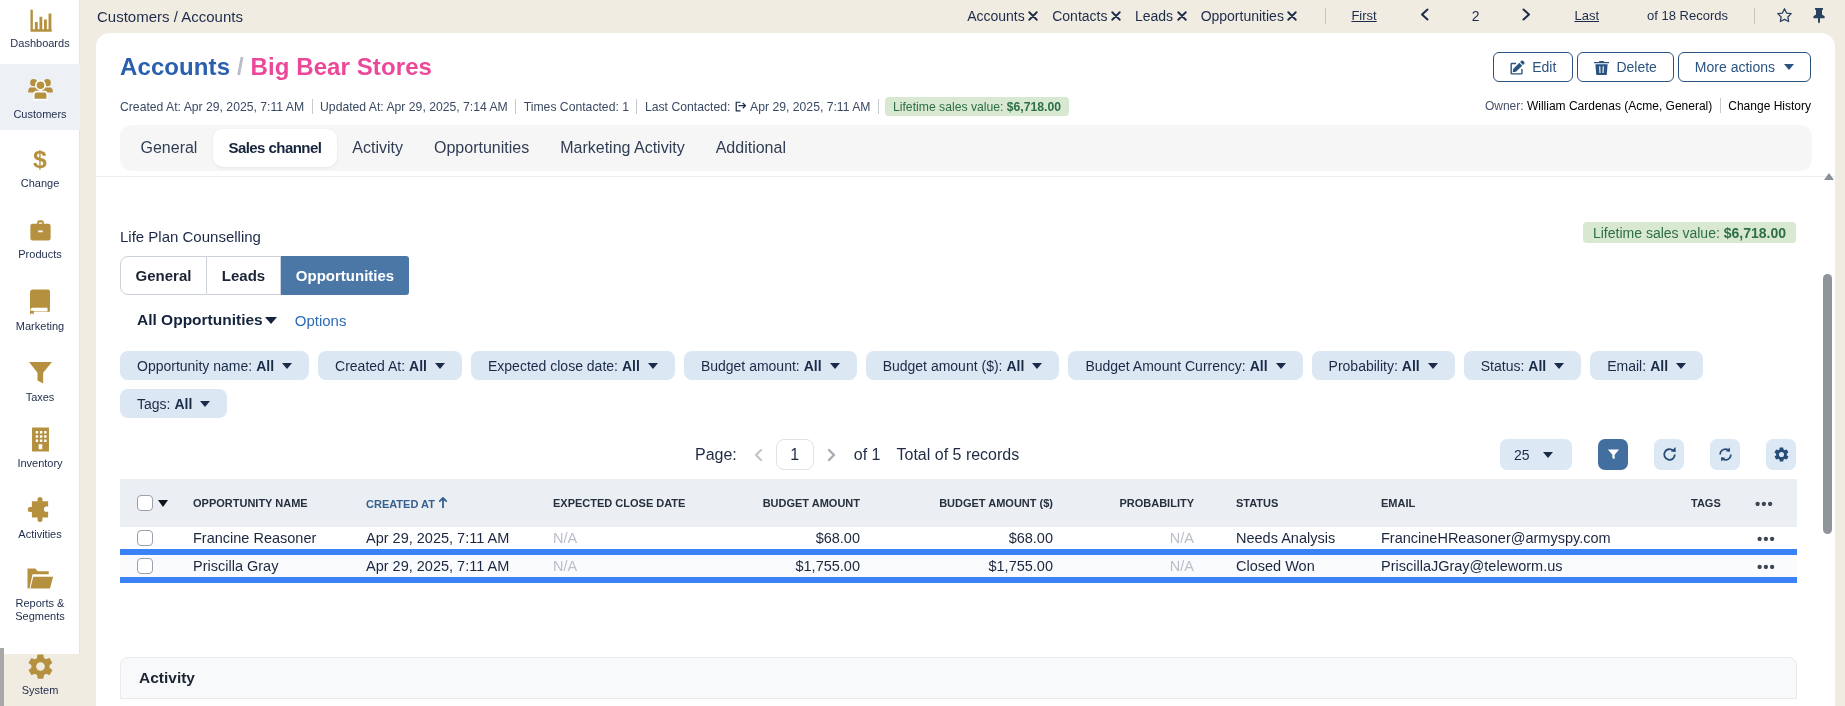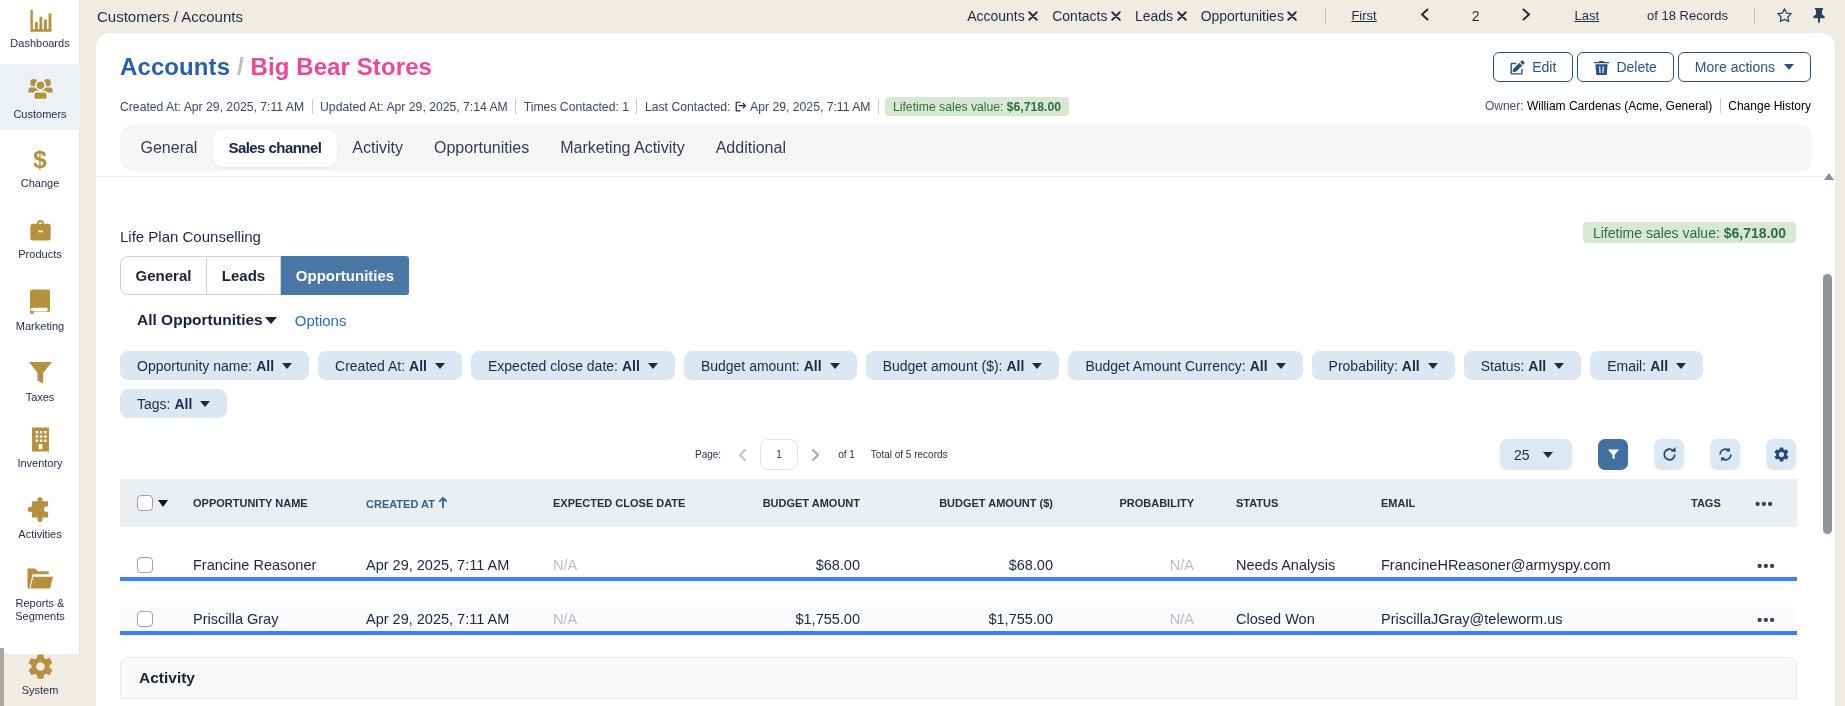--- a/index.html
+++ b/index.html
@@ -67,34 +67,34 @@
 #allopp { position:absolute; left:41px; top:278px; display:flex; align-items:center; }
 #allopp .t { font-size:15.5px; font-weight:bold; color:#15243d; }
 #allopp .c { width:0; height:0; border-left:6.5px solid transparent; border-right:6.5px solid transparent; border-top:7.5px solid #15243d; margin-left:2px; }
 #allopp .opt { font-size:15px; color:#2e6cb8; margin-left:18px; }
 
 #chips { position:absolute; left:24px; top:318px; width:1600px; display:flex; flex-wrap:wrap; gap:9px 9px; }
 .chip { background:#dce7f4; border-radius:8px; height:29px; display:flex; align-items:center; padding:0 17px; font-size:14px; color:#1a2b47; white-space:nowrap; }
 .chip b { margin-left:4px; }
 .chip .c { width:0; height:0; border-left:5.5px solid transparent; border-right:5.5px solid transparent; border-top:6.5px solid #1a2b47; margin-left:8px; }
 
-#pager { position:absolute; left:599px; top:406px; height:31px; display:flex; align-items:center; font-size:10px; color:#1f2c44; }
+#pager { position:absolute; left:599px; top:406px; height:31px; display:flex; align-items:center; font-size:16px; color:#1f2c44; }
 #pagebox { width:38px; height:31px; border:1px solid #dfe3e8; border-radius:8px; background:#fff; text-align:center; line-height:29px; }
 #toolbtns { position:absolute; right:39px; top:406px; display:flex; gap:26px; }
 .tool { height:31px; background:#dde8f5; border-radius:7px; display:flex; align-items:center; justify-content:center; color:#274c77; }
 .tool.sq { width:30px; }
 .tool.blue { background:#426f9f; color:#fff; }
 #chip25 { width:72px; font-size:14px; color:#1a2b47; }
 
 
 #table { position:absolute; left:24px; top:446px; width:1677px; }
 .trow { position:relative; width:1677px; }
 #thead { height:48px; background:#ebeff4; font-size:11px; font-weight:bold; color:#252f3e; letter-spacing:0; }
 .td { position:absolute; top:50%; transform:translateY(-50%); white-space:nowrap; }
-.r1, .r2 { height:28px; font-size:14.5px; color:#1b2740; border-bottom:4px solid #3b82f6; background:#fff;margin-top:26px; }
+.r1, .r2 { height:28px; font-size:14.5px; color:#1b2740; border-bottom:6px solid #3b82f6; background:#fff; }
 .na { color:#b9bfc9; }
 .blue-h { color:#35618e; }
 .dots { color:#3c4654; font-size:15px; letter-spacing:1px; font-weight:bold; }
 .cb { position:absolute; left:17px; top:50%; transform:translateY(-50%); width:16px; height:16px; border:1.5px solid #98a1ad; border-radius:4px; background:#fff; }
 
 
 #activity { position:absolute; left:24px; top:624px; width:1677px; height:42px; background:#f8f9fb; border:1px solid #e8eaed; border-radius:8px 8px 0 0; display:flex; align-items:center; }
 #activity span { font-size:15.5px; font-weight:bold; color:#1b2433; margin-left:18px; }
 
 

